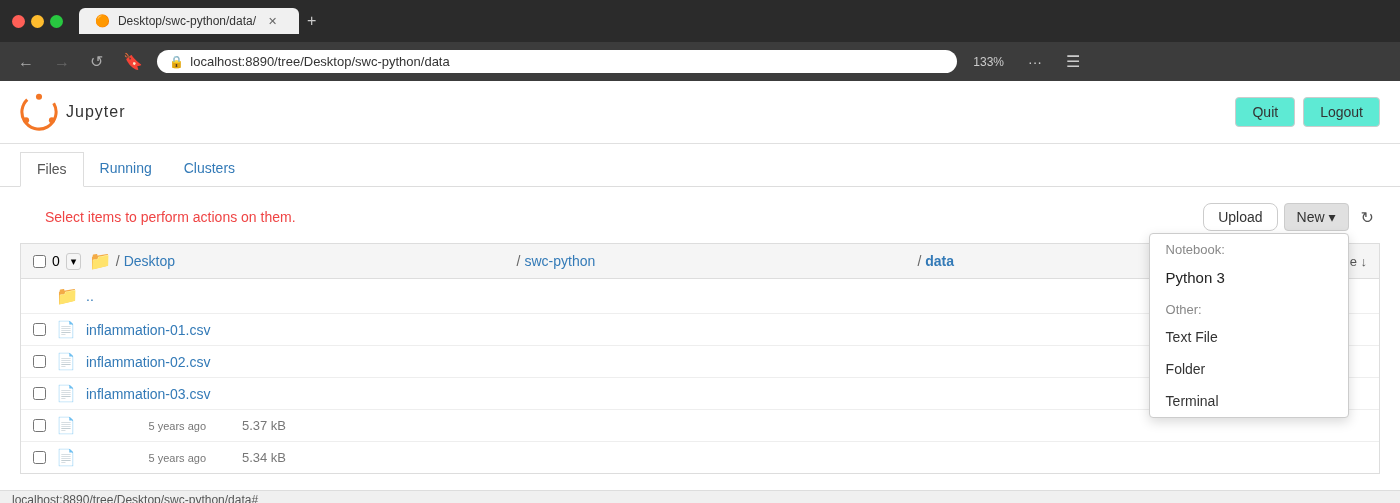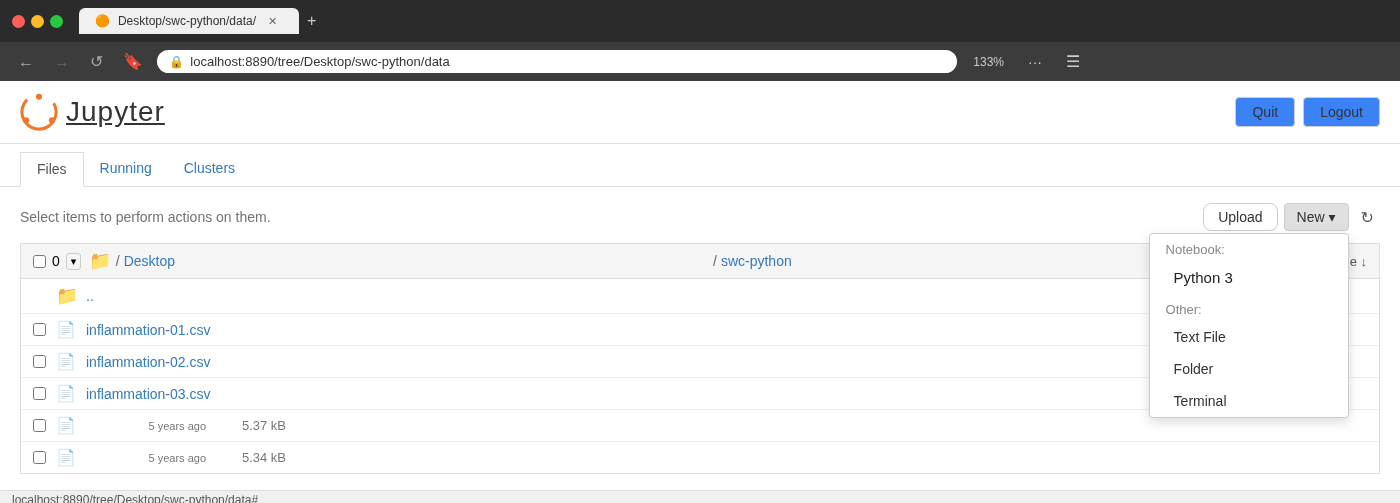--- a/index.html
+++ b/index.html
@@ -29,33 +29,33 @@
     .zoom-level { color: #ccc; font-size: 12px; padding: 4px 8px; }
     .more-btn { color: #ccc; font-size: 14px; padding: 4px 8px; cursor: pointer; background: none; border: none; }
     .menu-btn { color: #ccc; font-size: 16px; padding: 4px 8px; cursor: pointer; background: none; border: none; }
 
     
     .jupyter-page { background: #fff; min-height: 400px; }
 
     
     .jupyter-header { display: flex; align-items: center; justify-content: space-between; padding: 12px 20px; border-bottom: 1px solid #e0e0e0; }
     .jupyter-logo { display: flex; align-items: center; gap: 8px; }
-    .logo-text { font-size: 28px; font-weight: 300; color: #333; letter-spacing: 1px; text-decoration: underline; }
+    .logo-text { font-size: 16px; font-weight: 300; color: #333; letter-spacing: 1px; }
     .header-buttons { display: flex; gap: 8px; }
-    .header-btn { padding: 6px 16px; border: 1px solid #ccc; background: #3b82f6; border-radius: 4px; font-size: 14px; cursor: pointer; color: #333; }
+    .header-btn { padding: 6px 16px; border: 1px solid #ccc; background: #5eead4; border-radius: 4px; font-size: 14px; cursor: pointer; color: #333; }
 
     
     .jupyter-tabs { display: flex; border-bottom: 1px solid #ddd; padding: 0 20px; margin-top: 8px; }
     .jtab { padding: 8px 16px; font-size: 14px; cursor: pointer; color: #337ab7; border-bottom: 2px solid transparent; text-decoration: none; }
     .jtab.active { color: #333; border-bottom: 2px solid transparent; background: #fff; border: 1px solid #ddd; border-bottom: 1px solid #fff; margin-bottom: -1px; color: #555; }
 
     
     .file-area { padding: 16px 20px; }
     .file-toolbar { display: flex; align-items: center; justify-content: space-between; margin-bottom: 12px; }
-    .select-hint { font-size: 14px; color: #737373; }
+    .select-hint { font-size: 14px; color: #ef4444; margin-left: 25px; }
     .toolbar-right { display: flex; align-items: center; gap: 6px; }
     .upload-btn { padding: 5px 14px; border: 1px solid #ccc; background: #fff; border-radius: 8px; font-size: 14px; cursor: pointer; color: #333; }
     .new-btn { padding: 5px 12px; border: 1px solid #ccc; background: #fff; border-radius: 4px; font-size: 14px; cursor: pointer; color: #333; display: flex; align-items: center; gap: 4px; background: #f8f8f8; }
     .new-btn.active { background: #e0e0e0; }
     .refresh-btn { background: none; border: none; cursor: pointer; font-size: 16px; color: #555; padding: 4px 6px; }
 
     
     .file-list-header { background: #f5f5f5; border: 1px solid #ddd; display: flex; align-items: center; padding: 6px 12px; gap: 8px; }
     .checkbox-wrap { display: flex; align-items: center; gap: 6px; }
     .breadcrumb { display: flex; align-items: center; gap: 4px; font-size: 14px; flex: 1; }
@@ -68,21 +68,21 @@
     .file-list { border: 1px solid #ddd; border-top: none; }
     .file-row { display: flex; align-items: center; padding: 6px 12px; border-bottom: 1px solid #eee; gap: 10px; }
     .file-row:last-child { border-bottom: none; }
     .file-icon { font-size: 16px; color: #777; width: 20px; text-align: center; }
     .folder-icon { color: #3c78d8; font-size: 18px; }
     .file-name { color: #337ab7; text-decoration: none; font-size: 14px; flex: 1; }
     .file-date { color: #777; font-size: 11px; width: 120px; text-align: right; }
     .file-size { color: #777; font-size: 13px; width: 70px; text-align: right; }
     .dropdown-menu { position: absolute; background: #fff; border: 1px solid #ccc; box-shadow: 0 4px 12px rgba(0,0,0,0.15); border-radius: 4px; min-width: 200px; z-index: 1000; }
     .dropdown-section-label { padding: 8px 16px 4px; font-size: 13px; color: #888; }
-    .dropdown-item { padding: 8px 24px; font-size: 14px; color: #333; cursor: pointer; }
+    .dropdown-item { padding: 8px 16px; font-size: 14px; color: #333; cursor: pointer; }
     .dropdown-item.python3 { font-size: 15px; color: #222; font-weight: 400; }
 
     
     .statusbar { background: #f0f0f0; border-top: 1px solid #ddd; padding: 2px 12px; font-size: 12px; color: #555; }
 
     
     .logo-svg { width: 38px; height: 38px; }
   </style>
 </head>
 <body>
@@ -176,20 +176,21 @@
             <span>0</span>
             <button style="background:none;border:1px solid #ccc;border-radius:3px;cursor:pointer;padding:1px 4px;font-size:11px;">▾</button>
           </div>
           <span class="breadcrumb">
             <span style="color:#3c78d8;font-size:18px;">📁</span>
             <span class="breadcrumb-sep">/</span>
             <a class="file-name" style="font-weight:normal;">Desktop</a>
             <span class="breadcrumb-sep">/</span>
             <a class="file-name" style="font-weight:normal;">swc-python</a>
             <span class="breadcrumb-sep">/</span>
+            <a class="file-name" style="font-weight:600;">data</a>
           </span>
           <span class="name-sort">
             <span>Name</span>
             <span>↓</span>
           </span>
         </div>
 
         <div class="file-list">
 
           <div class="file-row">

